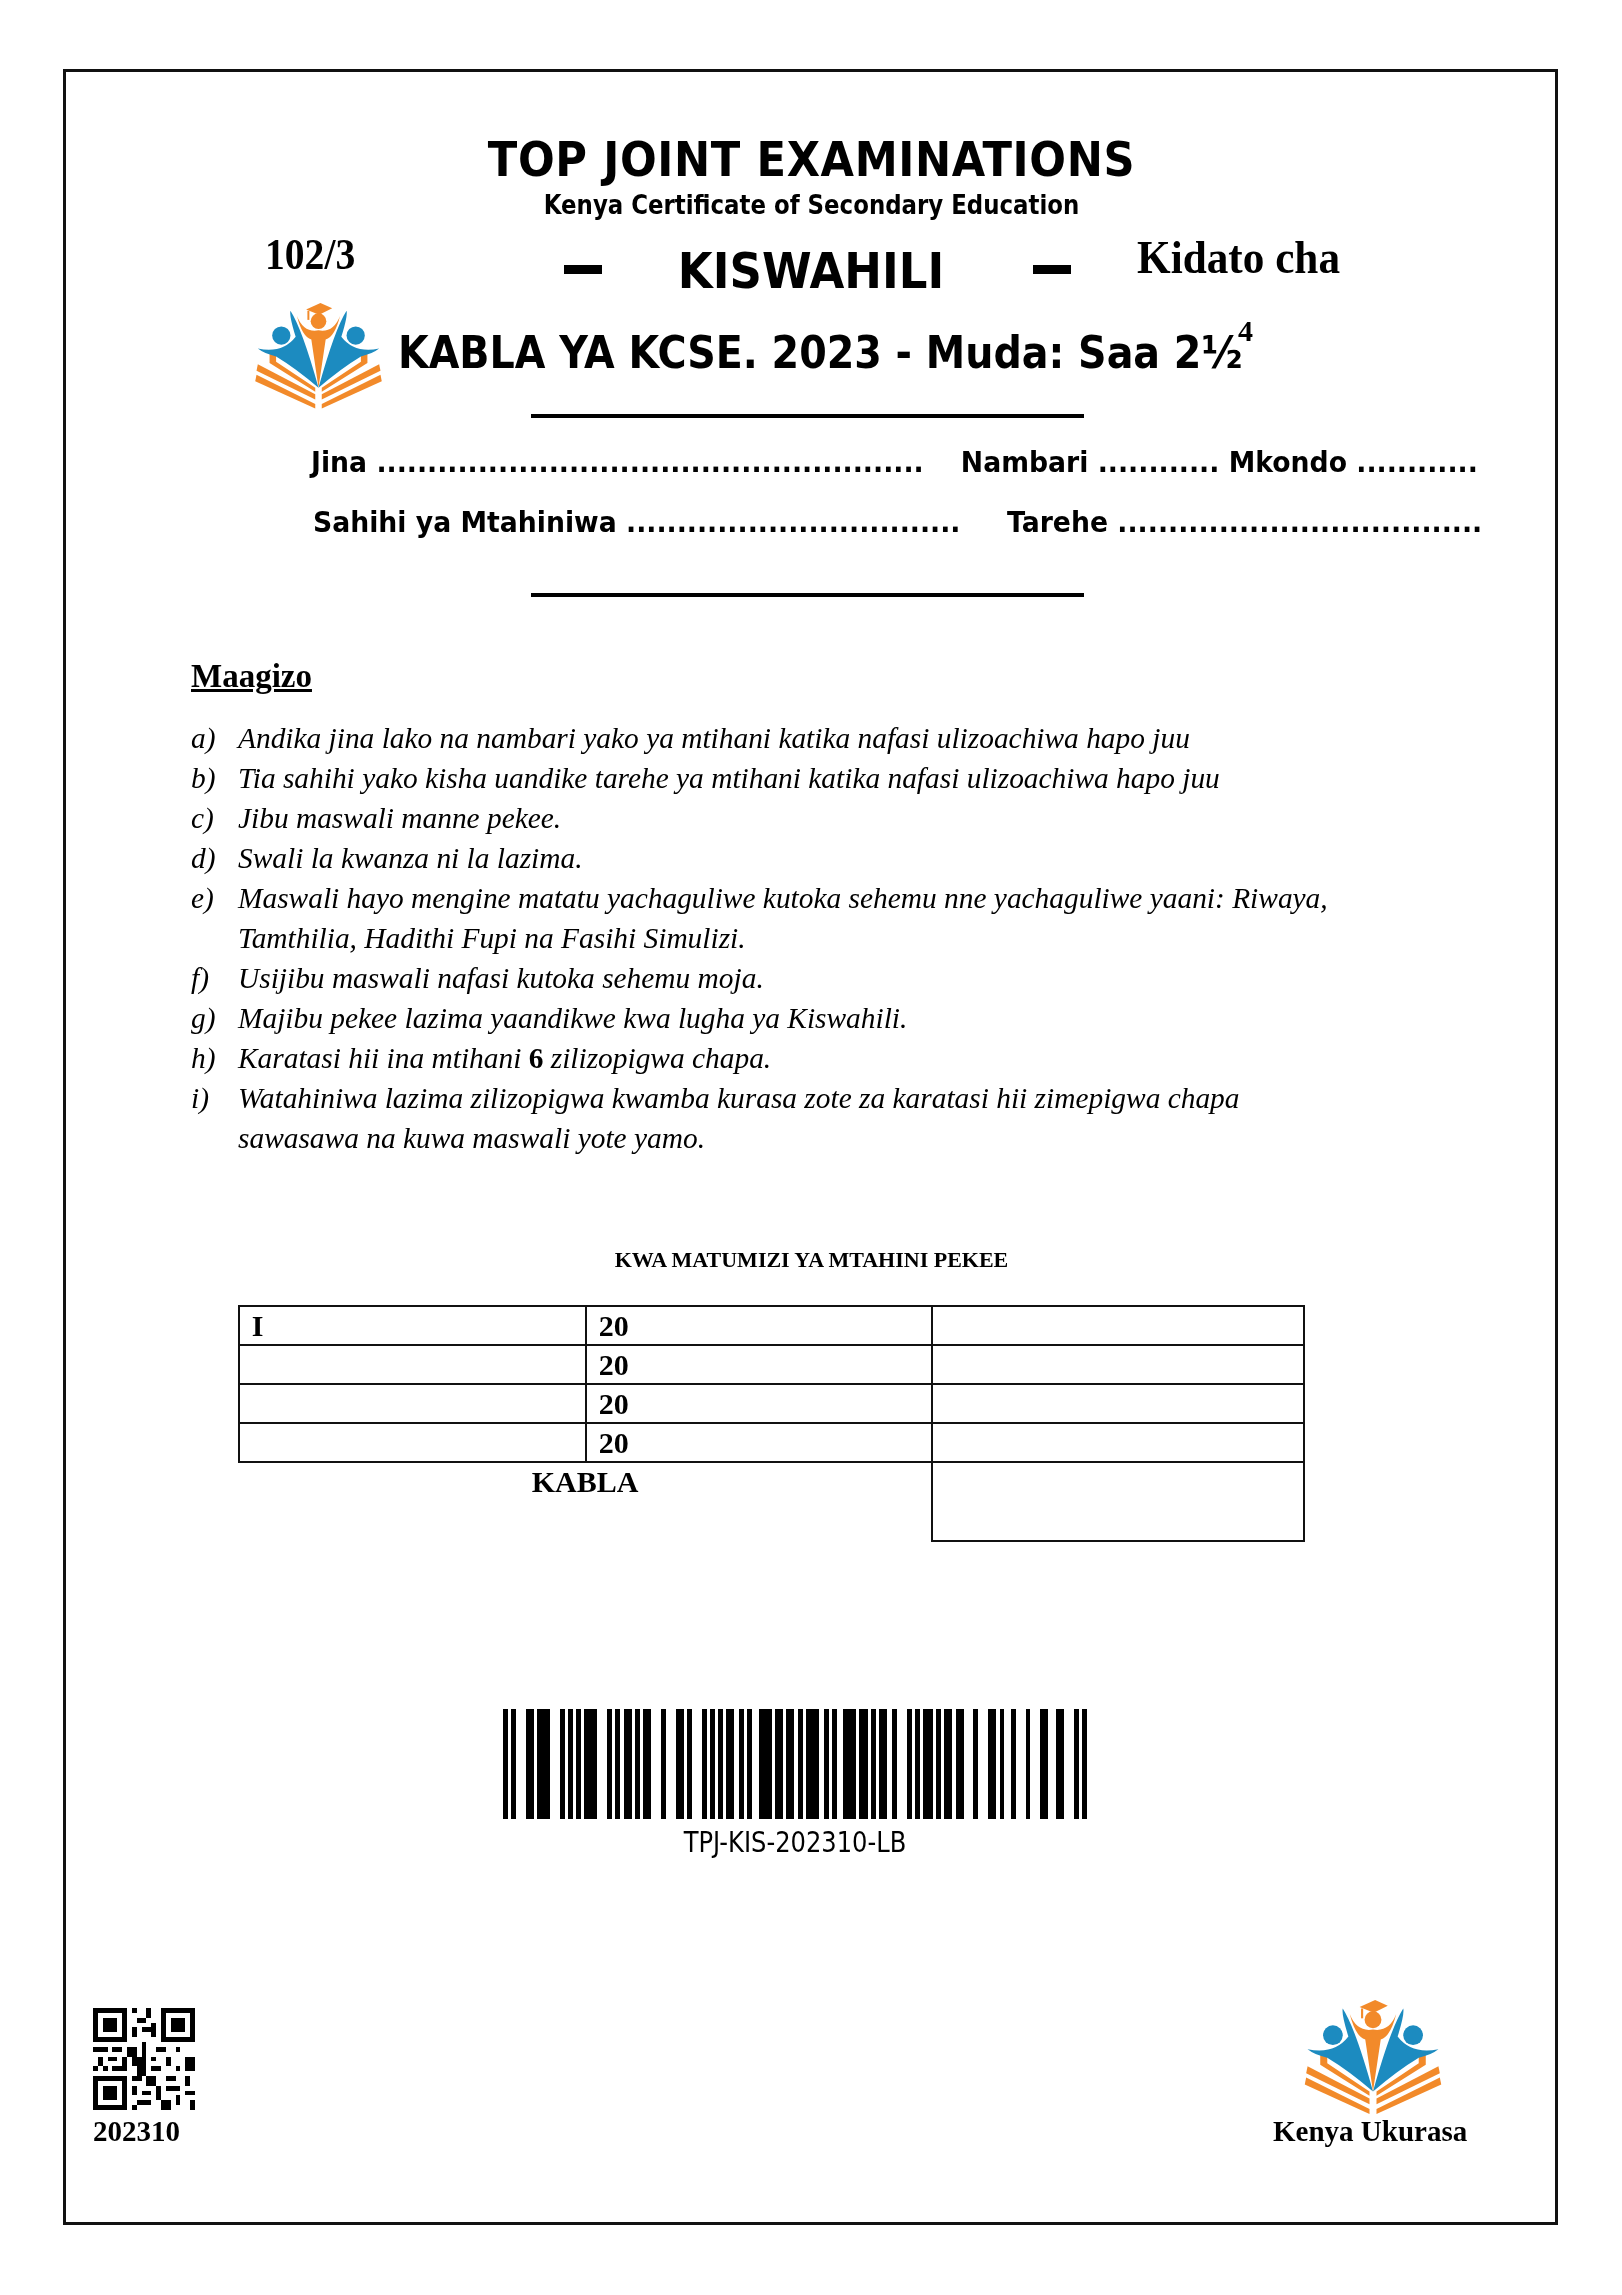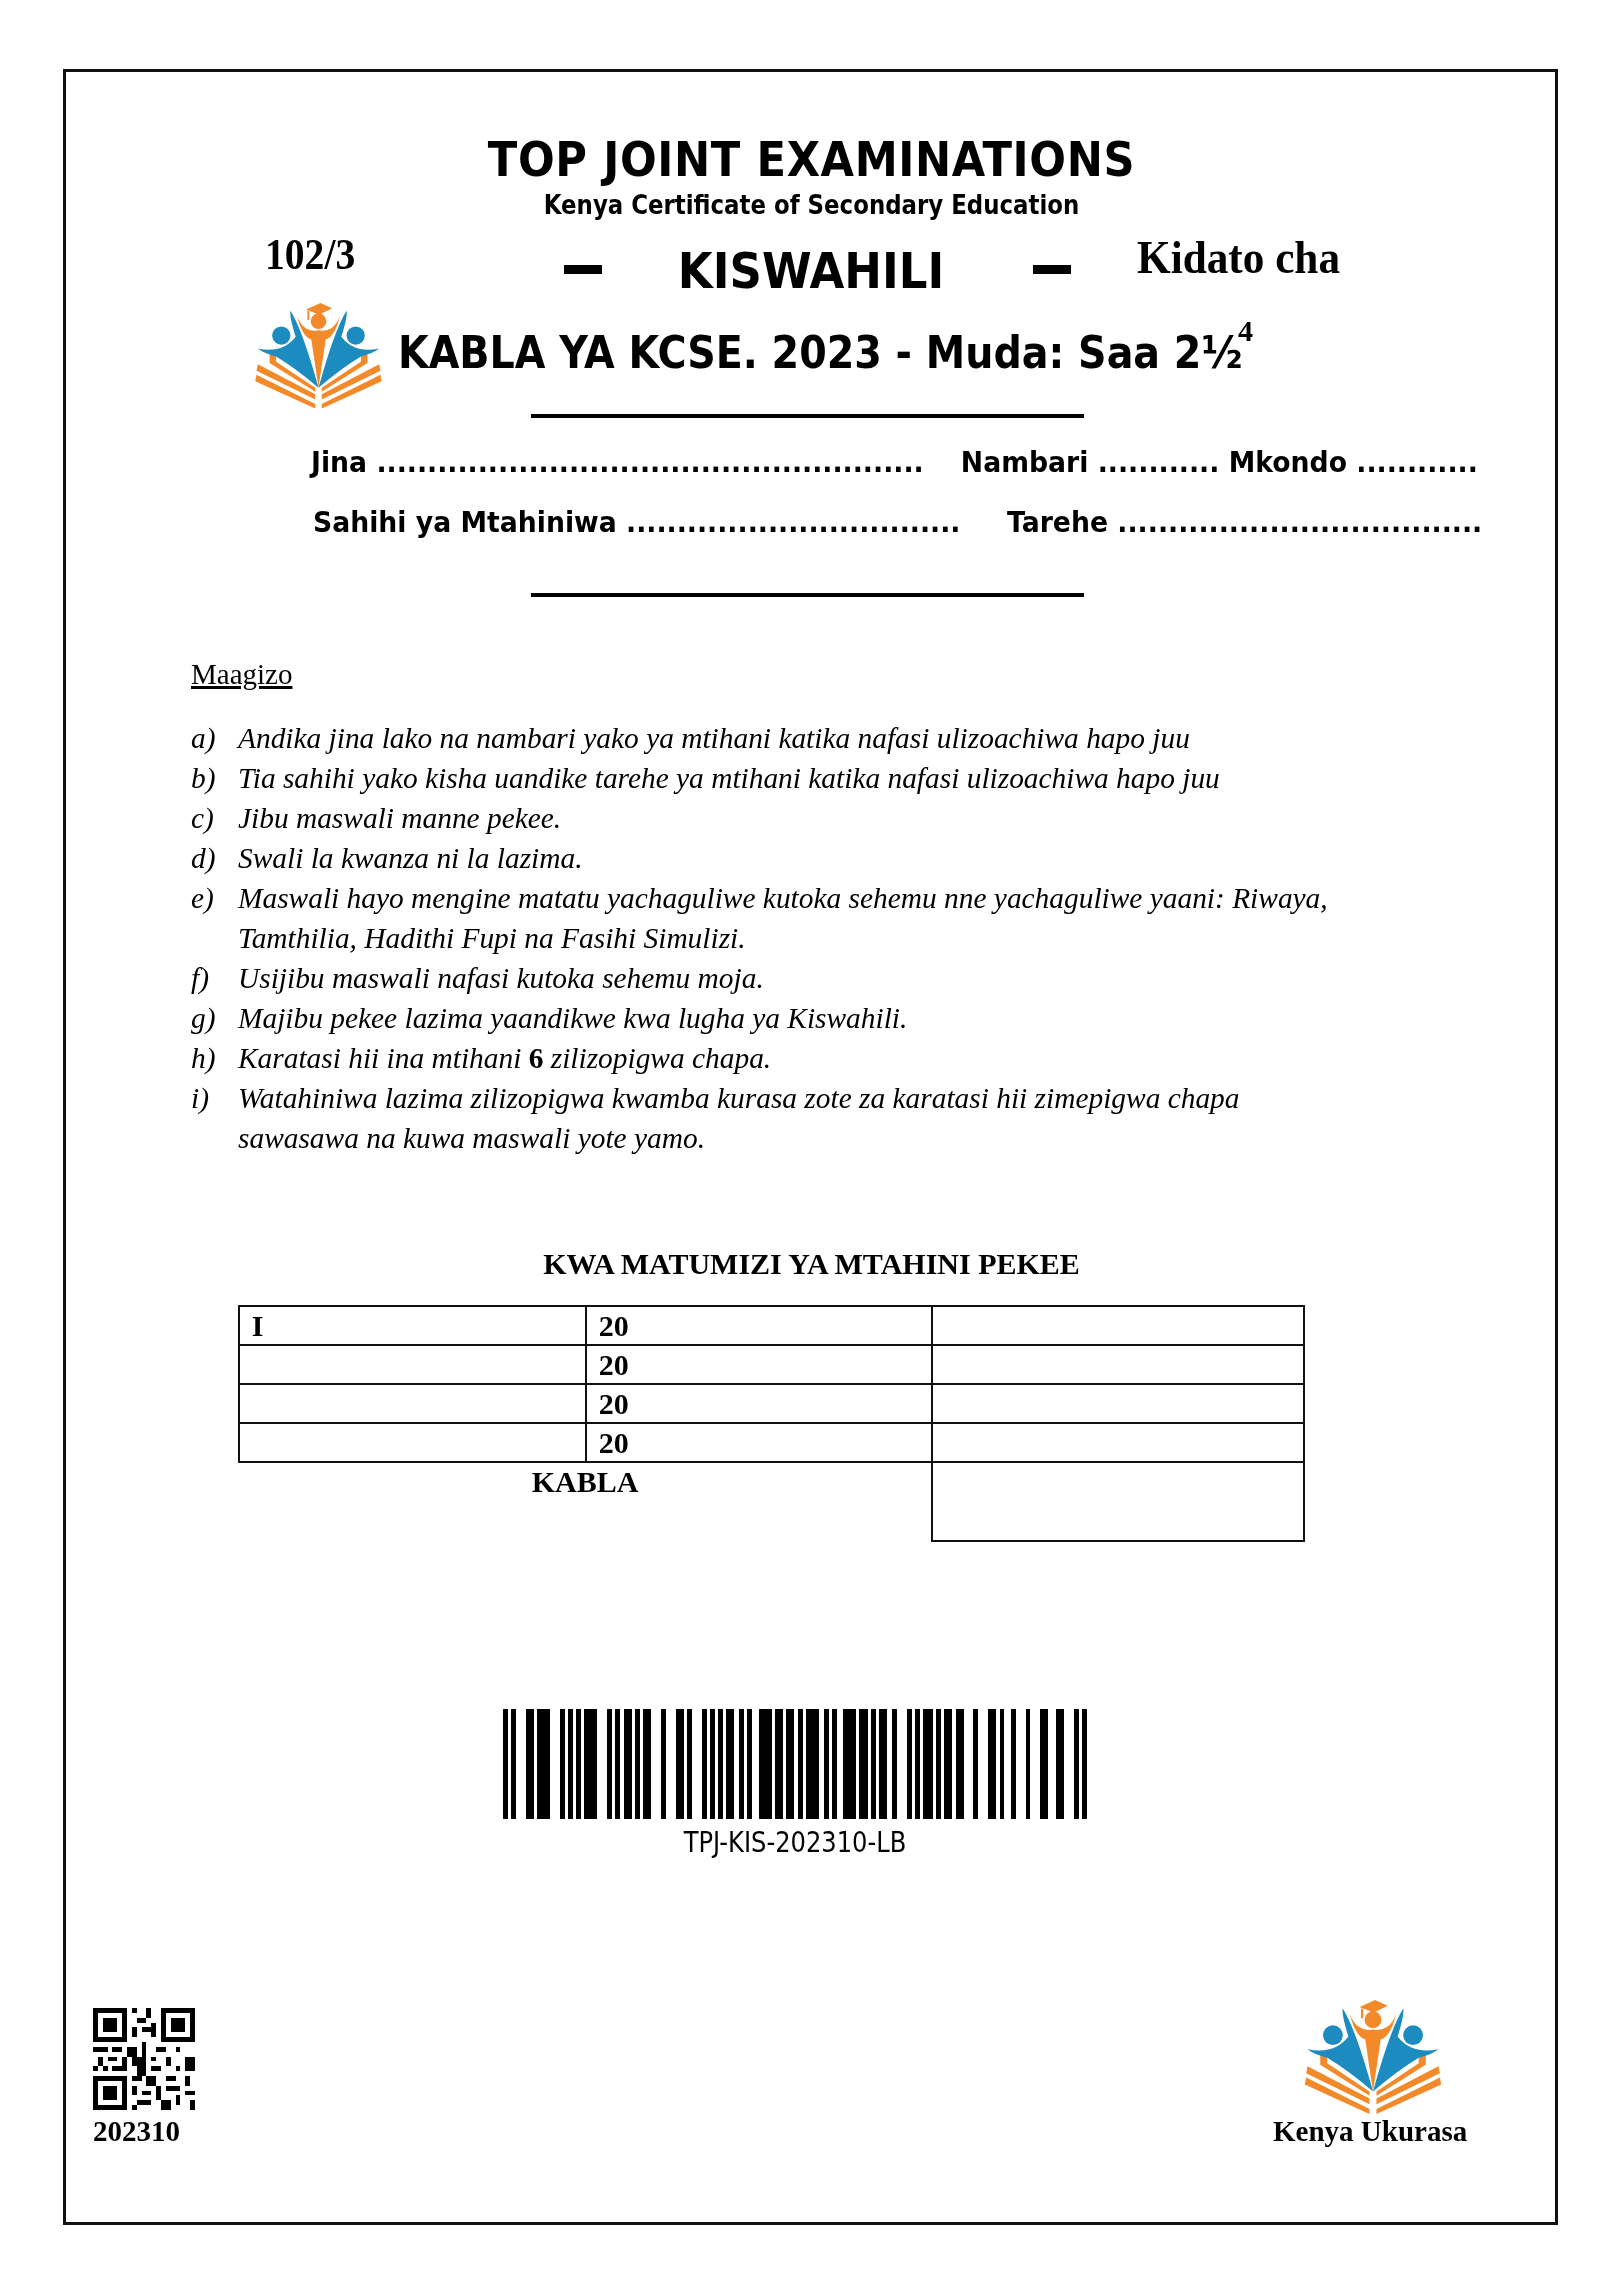--- a/index.html
+++ b/index.html
@@ -19,28 +19,28 @@
   .dash { height:9.2px; width:38px; background:#000; }
   .subject { left:654px; width:314px; top:242px; text-align:center; font-size:50px; font-weight:bold; transform:scaleX(0.9); }
   .form-lbl { left:1137px; top:230px; font-size:47px; font-weight:bold; transform:scaleX(0.92); transform-origin:left; }
   .form-num { left:1238px; top:314px; font-size:30px; font-weight:bold; }
   .kabla { left:398px; top:327px; font-size:44px; font-weight:bold; transform:scaleX(0.9); transform-origin:left; white-space:nowrap; }
   .rule { height:3.9px; background:#000; }
 
   .field-row { font-size:29px; font-weight:bold; white-space:nowrap; transform:scaleX(0.92); transform-origin:left; }
 
   
-  .maagizo { left:191px; top:658px; font-size:29px; font-weight:normal; text-decoration:underline; text-decoration-thickness:2.6px; }
+  .maagizo { left:191px; top:658px; font-size:33px; font-weight:bold; text-decoration:underline; text-decoration-thickness:2.6px; }
   .instr { left:191px; top:718px; width:1243px; font-size:29.4px; font-style:italic; line-height:40px; }
   .instr-item { display:flex; }
   .instr-item .mk { width:47px; flex:0 0 47px; }
   .instr-item .tx { flex:1; }
 
   
-  .tbl-title { left:0; width:1623px; top:1247px; text-align:center; font-size:30px; font-weight:bold; }
+  .tbl-title { left:0; width:1623px; top:1247px; text-align:center; font-size:22px; font-weight:bold; }
   table.marks { position:absolute; left:238px; top:1305px; border-collapse:collapse; }
   table.marks td, table.marks th {
     border:2px solid #111; height:37px; padding:0 11.8px; font-size:30px; font-weight:bold;
     text-align:left; vertical-align:top; line-height:37px;
   }
   table.marks col.c1 { width:347px; }
   table.marks col.c2 { width:346px; }
   table.marks col.c3 { width:372px; }
   table.marks td.noborder { border:none; text-align:center; }
   table.marks tr.total td.box { height:77px; border-bottom:2px solid #111; }

